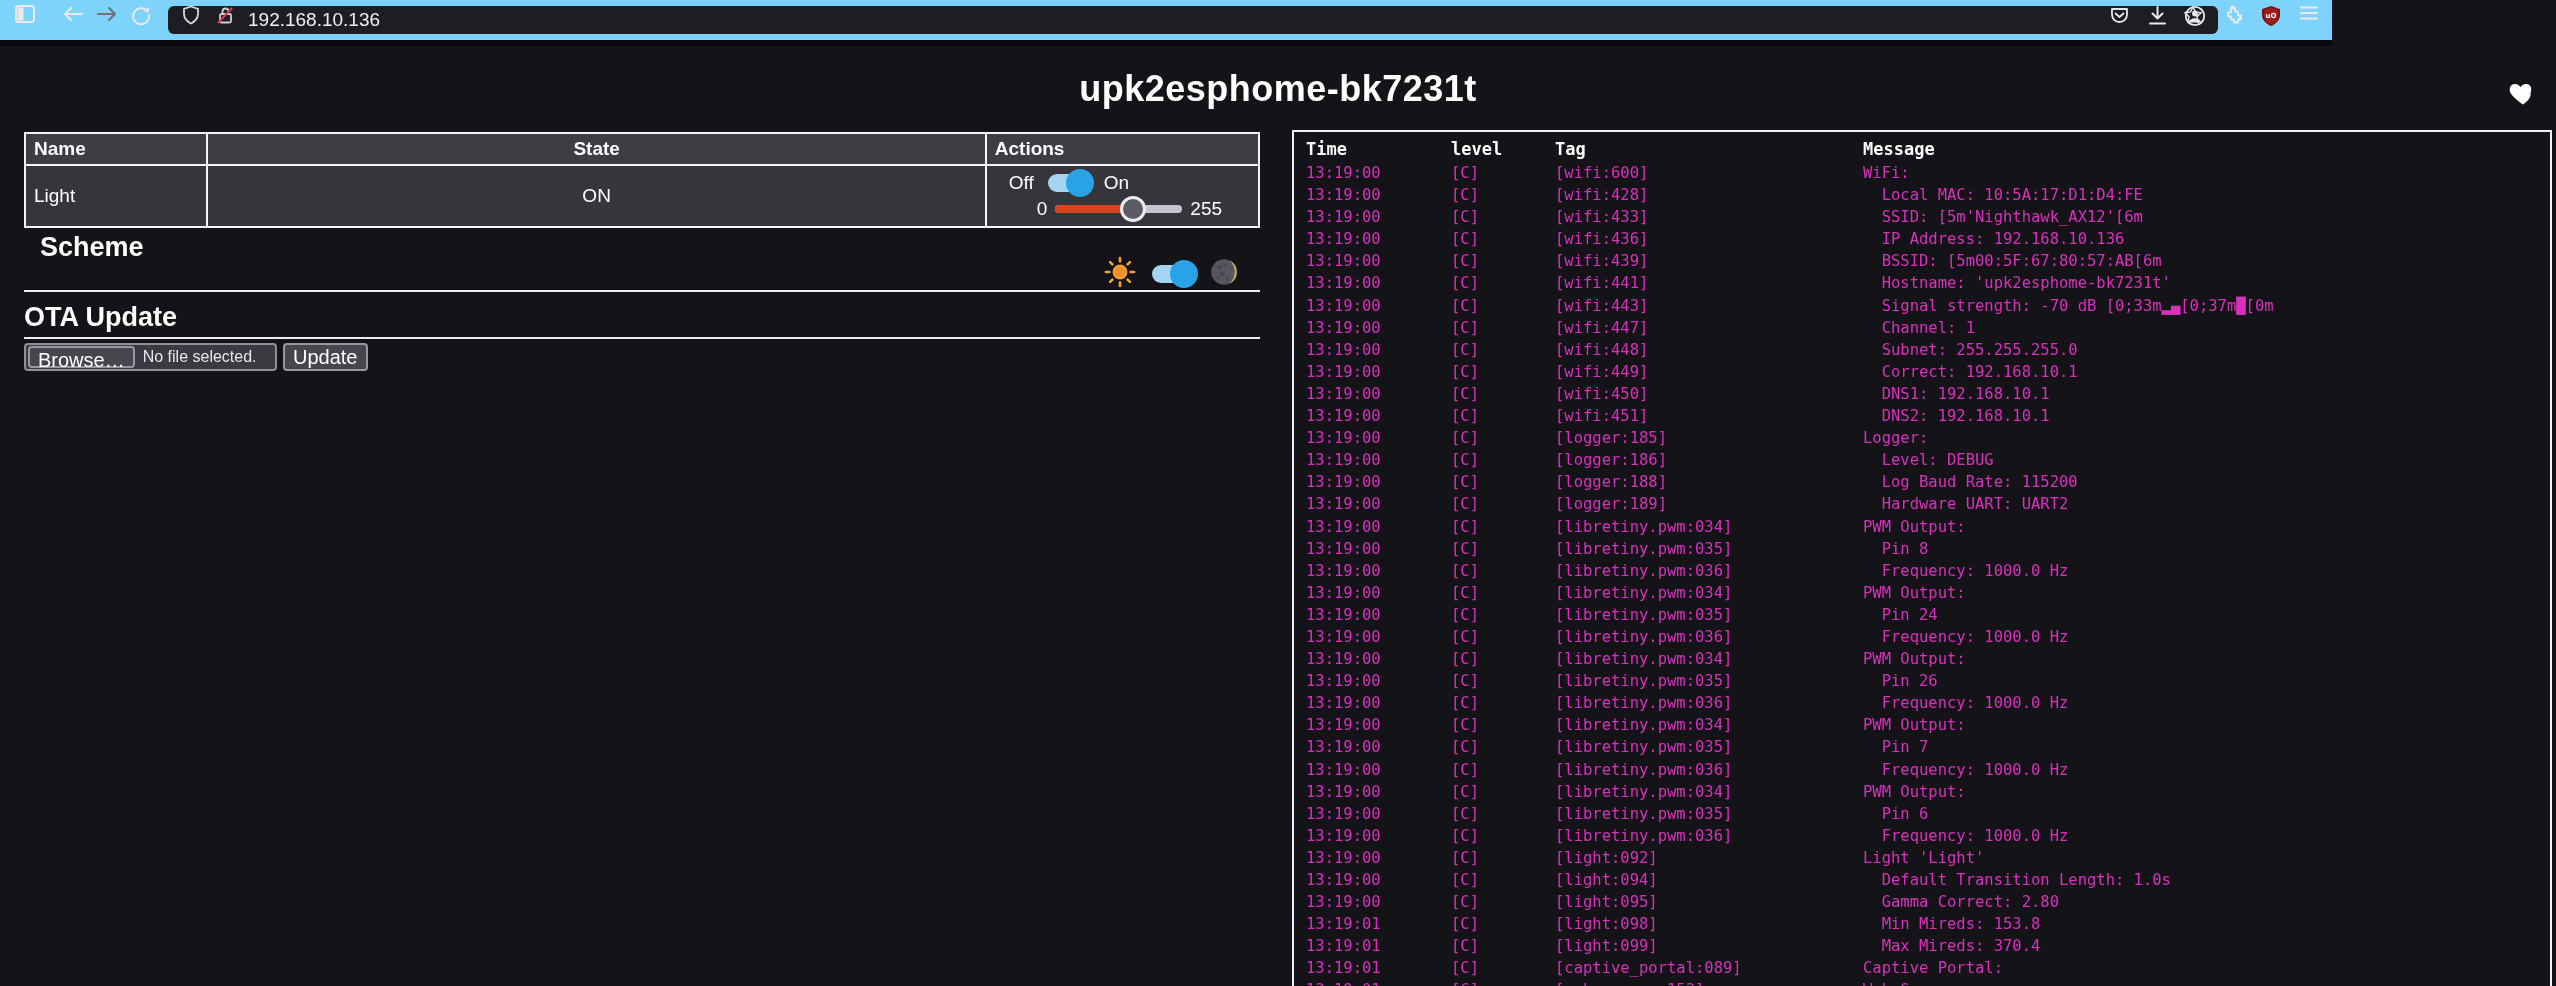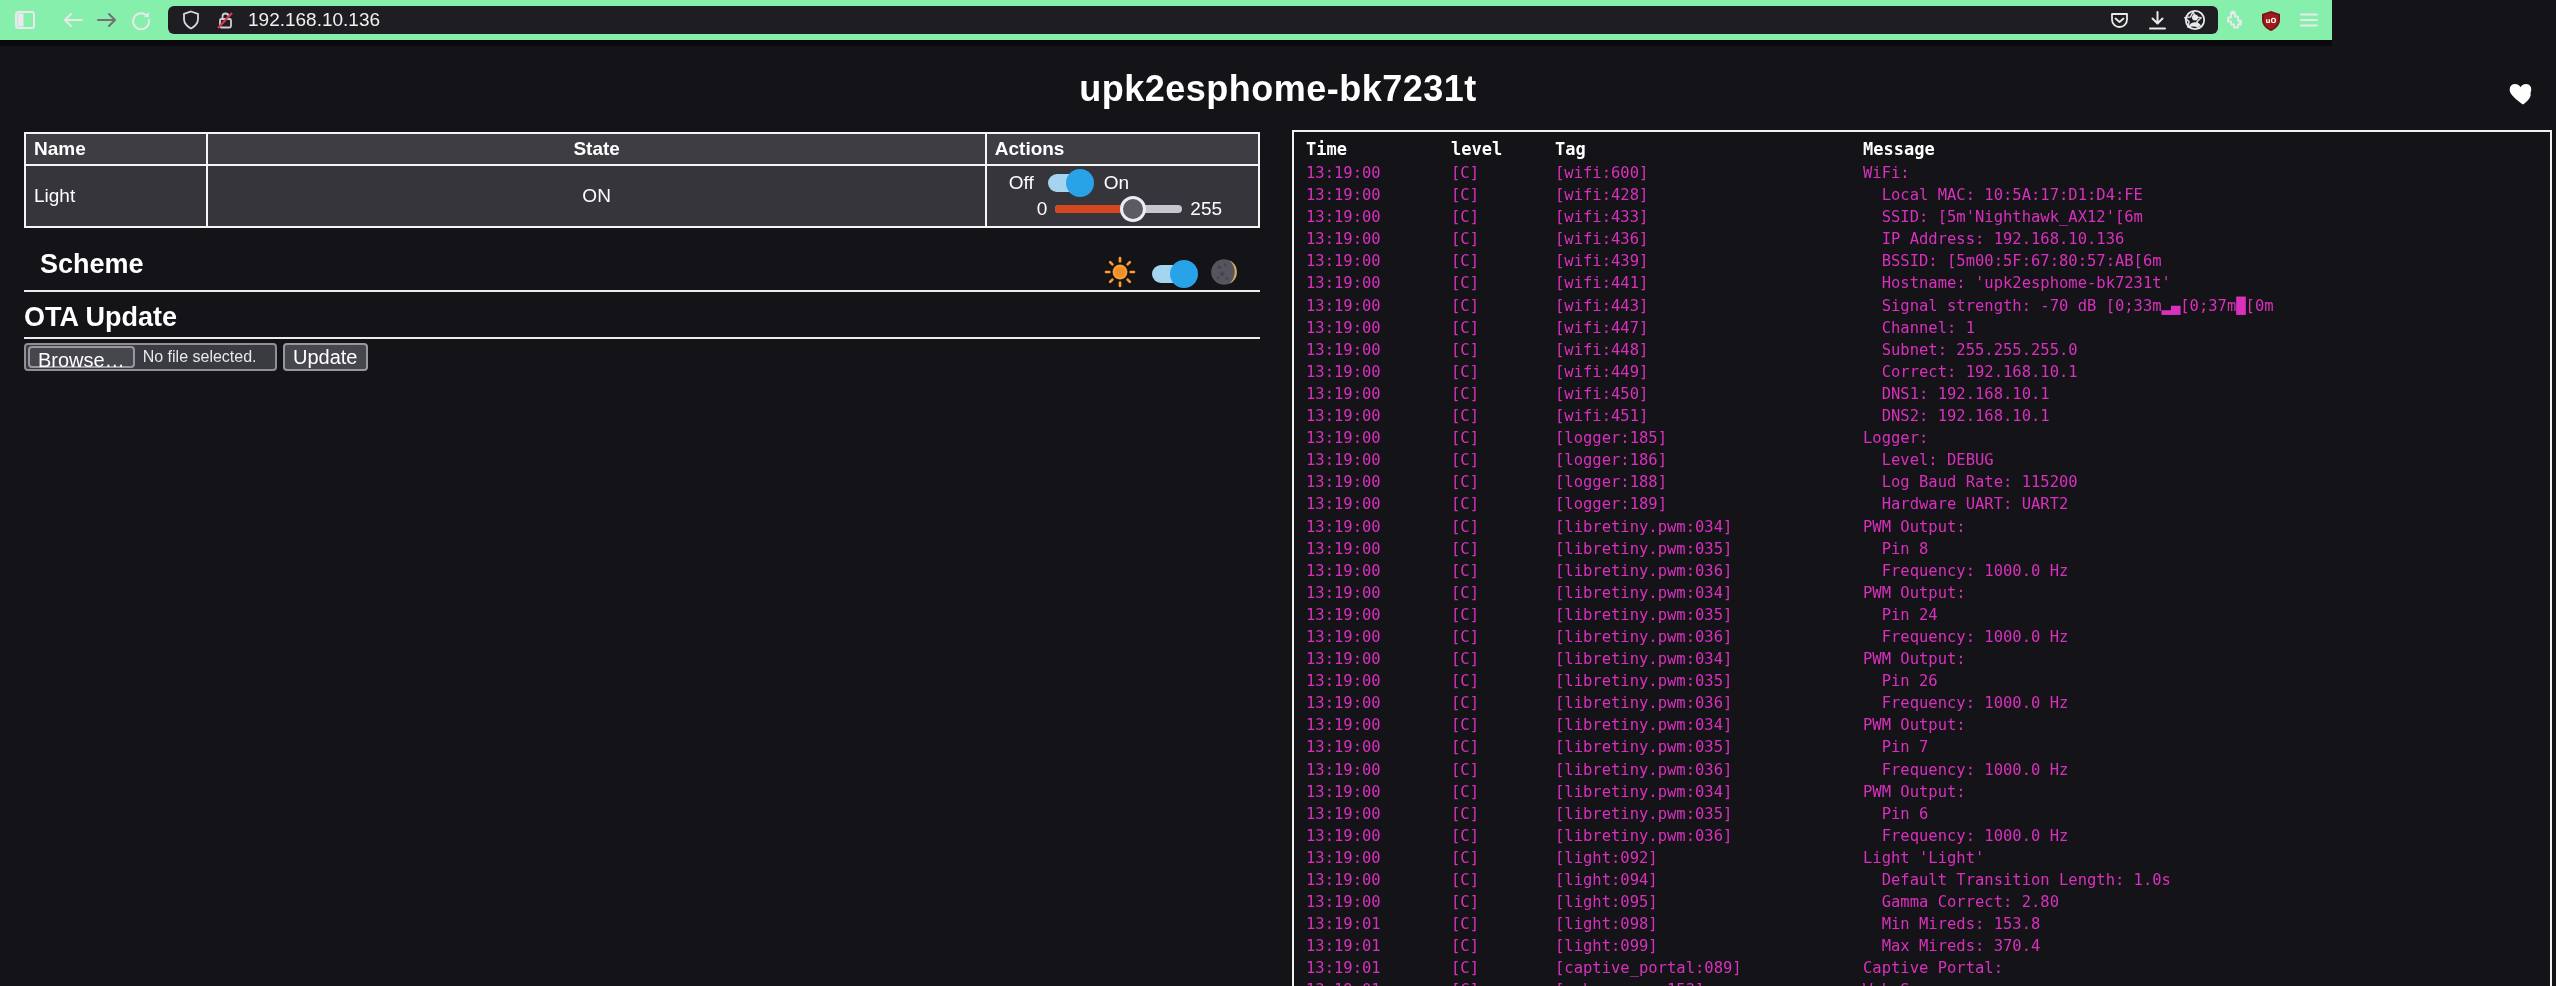--- a/index.html
+++ b/index.html
@@ -3,23 +3,23 @@
 <meta charset="utf-8">
 <style>
   html,body{margin:0;padding:0;}
   body{
     width:2556px;height:986px;overflow:hidden;position:relative;
     background:#131318;
     font-family:"Liberation Sans", sans-serif;
     -webkit-font-smoothing:antialiased;
   }
   
-  .chrome{position:absolute;left:0;top:0;width:2332px;height:40px;background:#86efac;
+  .chrome{position:absolute;left:0;top:0;width:2332px;height:40px;background:#7dd3fc;
     border-bottom:6px solid #0a0a0e;display:flex;align-items:center;}
-  .tb-icon{width:34px;height:30px;display:flex;align-items:center;justify-content:center;border-radius:4px;flex:0 0 auto;}
+  .tb-icon{width:34px;height:30px;display:flex;justify-content:center;border-radius:4px;flex:0 0 auto;}
   .tb-icon svg{display:block;}
   .urlbar{position:absolute;left:168px;top:6px;width:2050px;height:28px;background:#1d1d22;
     border-radius:6px;display:flex;align-items:center;color:#f0f0f2;font-size:19px;}
   .urlbar .sep{flex:1;}
   .right-icons{position:absolute;right:6px;top:5px;display:flex;align-items:center;gap:4px;}
   
   .page{position:absolute;left:0;top:46px;width:2556px;height:940px;background:#131318;color:#fff;}
   .page-title{position:absolute;left:0;top:22px;width:100%;text-align:center;font-size:36px;font-weight:bold;letter-spacing:.5px;}
   .heart{position:absolute;left:2508px;top:32px;}
   
@@ -194,21 +194,21 @@
               <span class="thumb" id="slider-thumb" style="left: 61%;"></span>
             </span>
             <span>255</span>
           </div>
         </div>
       </td>
     </tr>
   </tbody>
     </table>
 
-  <div class="section-h" style="top:203px;padding-left:16px;">Scheme</div>
+  <div class="section-h" style="top:186px;padding-left:16px;">Scheme</div>
   <div class="scheme-icons">
     <span>
       <svg width="32" height="32" viewBox="0 0 24 24">
           <g stroke="#f5a033" stroke-width="2" stroke-linecap="round">
             <line x1="12" y1="1.5" x2="12" y2="4"></line>
             <line x1="12" y1="20" x2="12" y2="22.5"></line>
             <line x1="1.5" y1="12" x2="4" y2="12"></line>
             <line x1="20" y1="12" x2="22.5" y2="12"></line>
             <line x1="4.6" y1="4.6" x2="6.3" y2="6.3"></line>
             <line x1="17.7" y1="17.7" x2="19.4" y2="19.4"></line>

